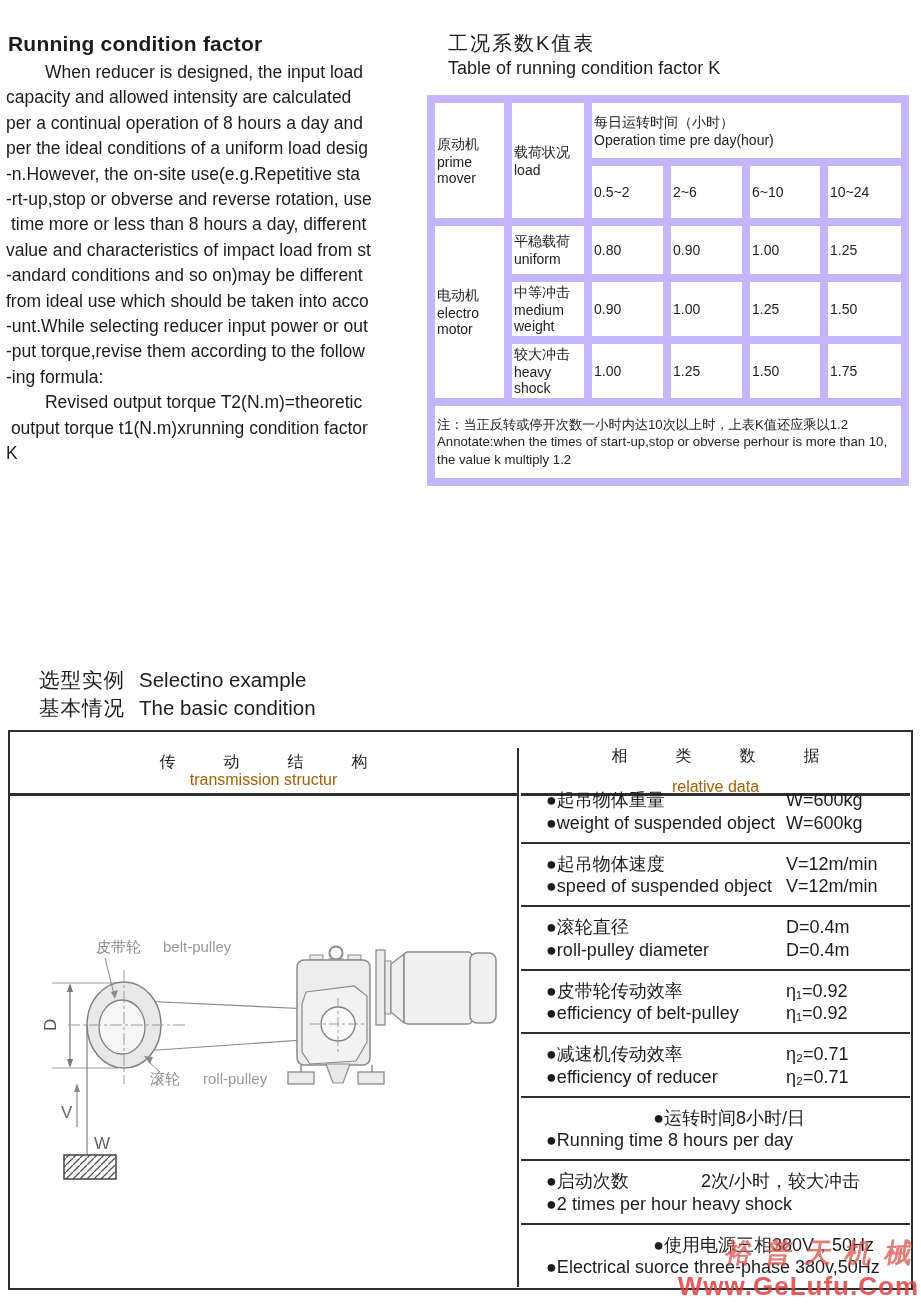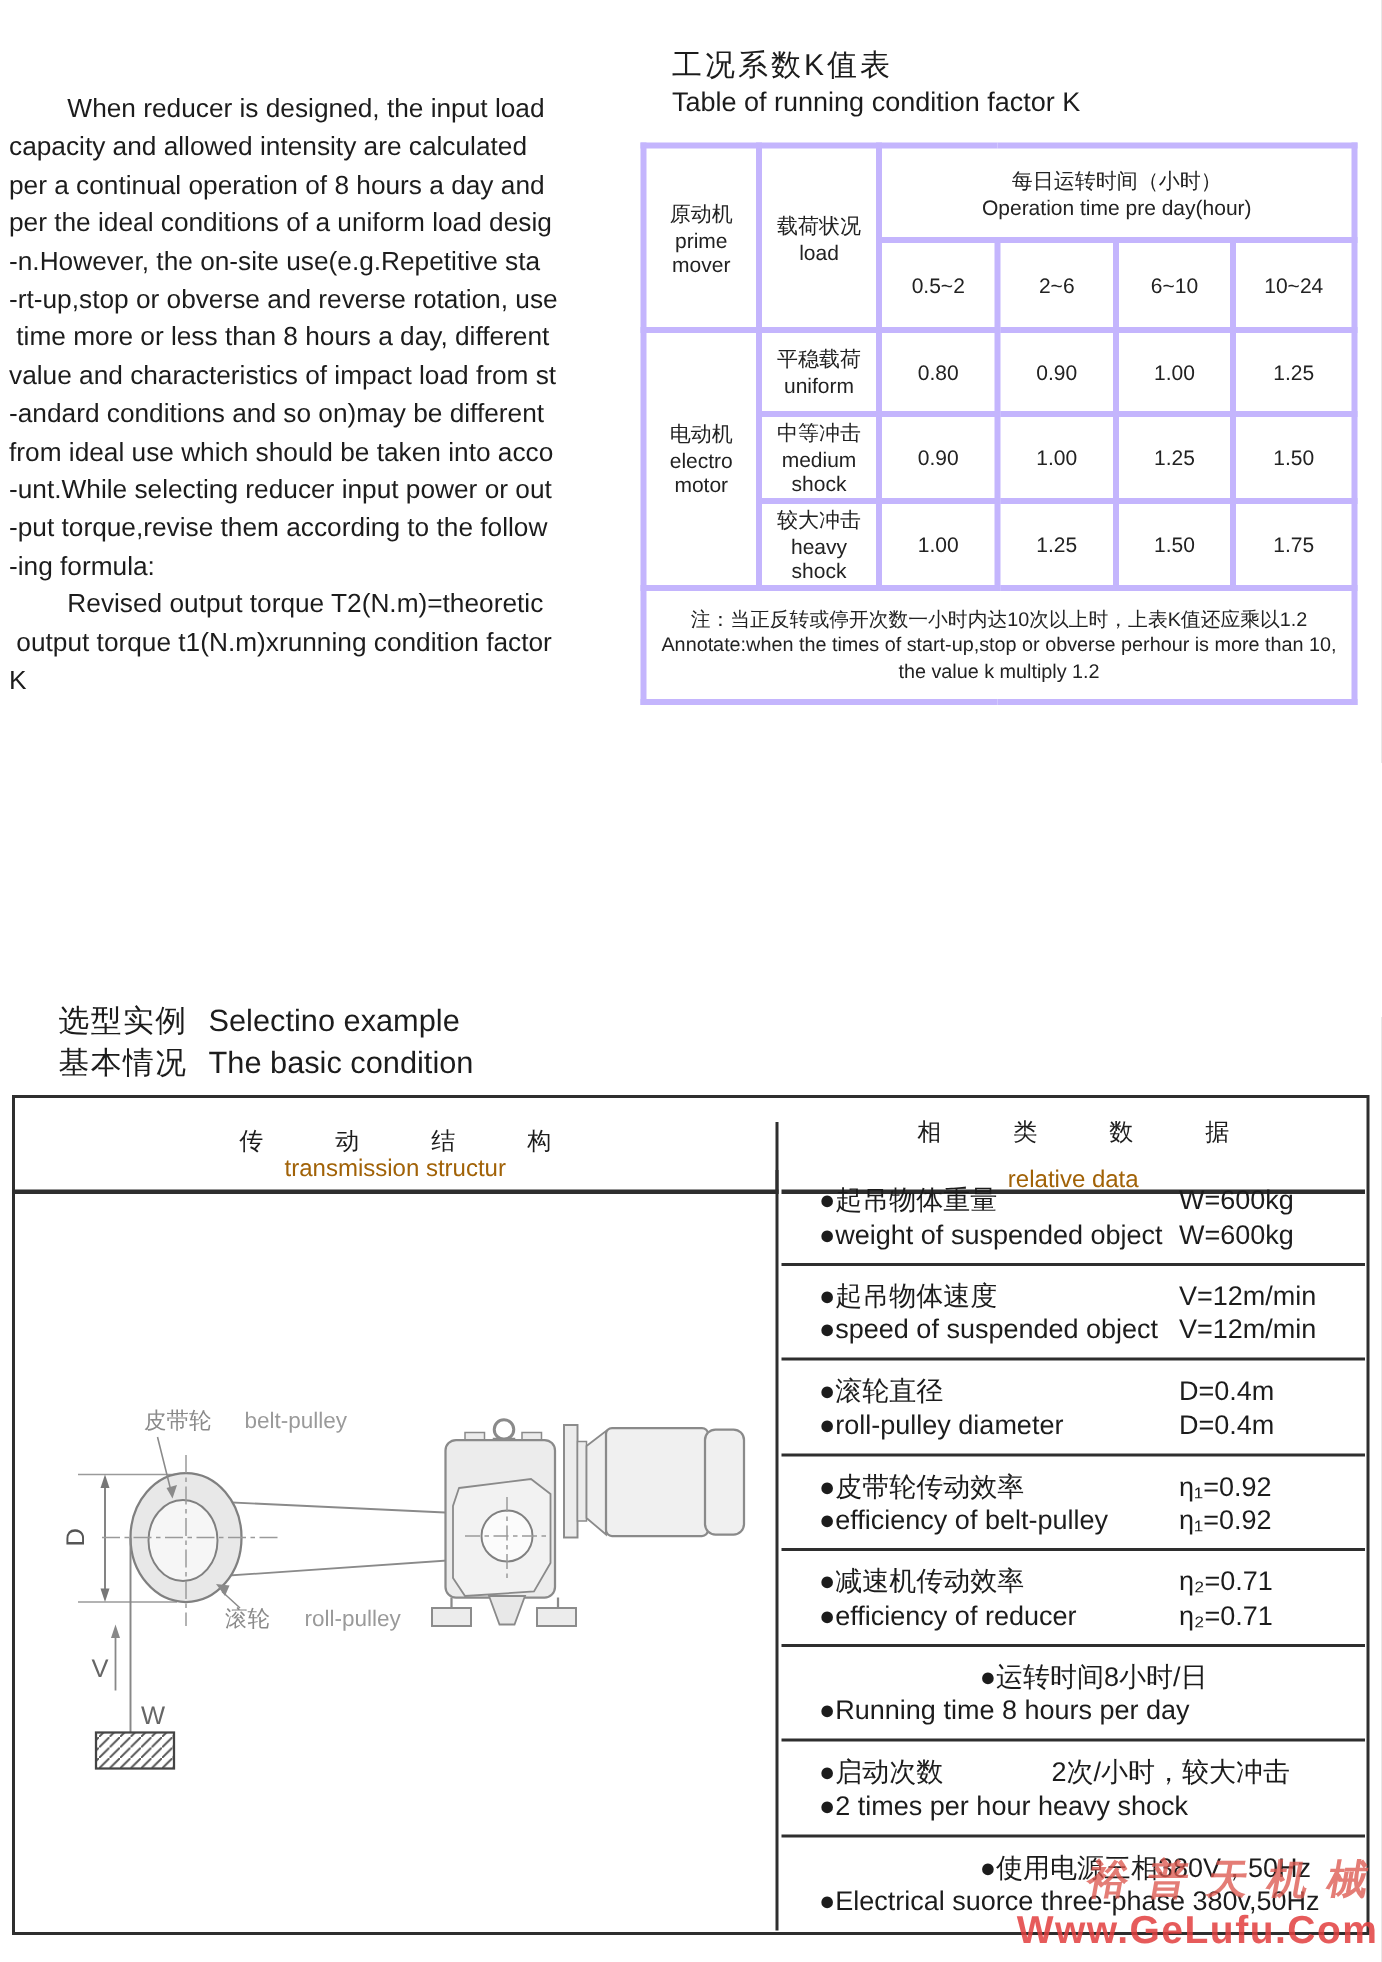--- a/index.html
+++ b/index.html
@@ -18,21 +18,21 @@
 
   
   .kt-cn{position:absolute;left:448px;top:30px;font-size:20px;letter-spacing:2px;}
   .kt-en{position:absolute;left:448px;top:58px;font-size:18px;}
 
   
   table.ktab{
     position:absolute;left:427px;top:95px;border-collapse:collapse;
     width:474px;table-layout:fixed;font-size:14px;color:#222;
   }
-  table.ktab td{border:4px solid #c4b5fd;text-align:center;vertical-align:middle;padding:2px;}
+  table.ktab td{border:8px solid #c4b5fd;vertical-align:middle;padding:2px;}
   td.cell-left{text-align:left;padding-left:20px;}
   td.note-cell{text-align:left;font-size:13.2px;line-height:17.5px;padding:8px 10px;height:68px;vertical-align:top;}
 
   
   .ex-line{position:absolute;left:22px;font-size:20.5px;margin-left:17px;}
   .ex-line .cn{letter-spacing:1px;margin-right:14px;}
   .ex1{top:666px;} .ex2{top:694px;}
 
   
   .btab{position:absolute;left:8px;top:730px;width:905px;height:560px;border:2.5px solid #2e2e2e;box-sizing:border-box;}
@@ -58,20 +58,21 @@
     color:rgba(221,88,80,0.78);transform:skewX(-10deg);}
   .wm-url{font-size:26px;font-weight:bold;color:rgba(226,62,62,0.85);letter-spacing:1px;}
 
   svg text{font-family:"Liberation Sans","DejaVu Sans",sans-serif;}
 </style>
 </head>
 <body>
 
 <div class="page">
 
+  <div class="lead-head">Running condition factor</div>
   <div class="lead-body prew">        When reducer is designed, the input load
 capacity and allowed intensity are calculated
 per a continual operation of 8 hours a day and
 per the ideal conditions of a uniform load desig
 -n.However, the on-site use(e.g.Repetitive sta
 -rt-up,stop or obverse and reverse rotation, use
  time more or less than 8 hours a day, different
 value and characteristics of impact load from st
 -andard conditions and so on)may be different
 from ideal use which should be taken into acco
@@ -117,21 +118,21 @@
       <td class="pre">平稳载荷
 uniform</td>
       <td>0.80</td>
       <td>0.90</td>
       <td>1.00</td>
       <td>1.25</td>
     </tr>
     <tr style="height:58px">
       <td class="pre">中等冲击
 medium
-shock</td>
+weight</td>
       <td>0.90</td>
       <td>1.00</td>
       <td>1.25</td>
       <td>1.50</td>
     </tr>
     <tr style="height:58px">
       <td class="pre">较大冲击
 heavy
 shock</td>
       <td>1.00</td>

